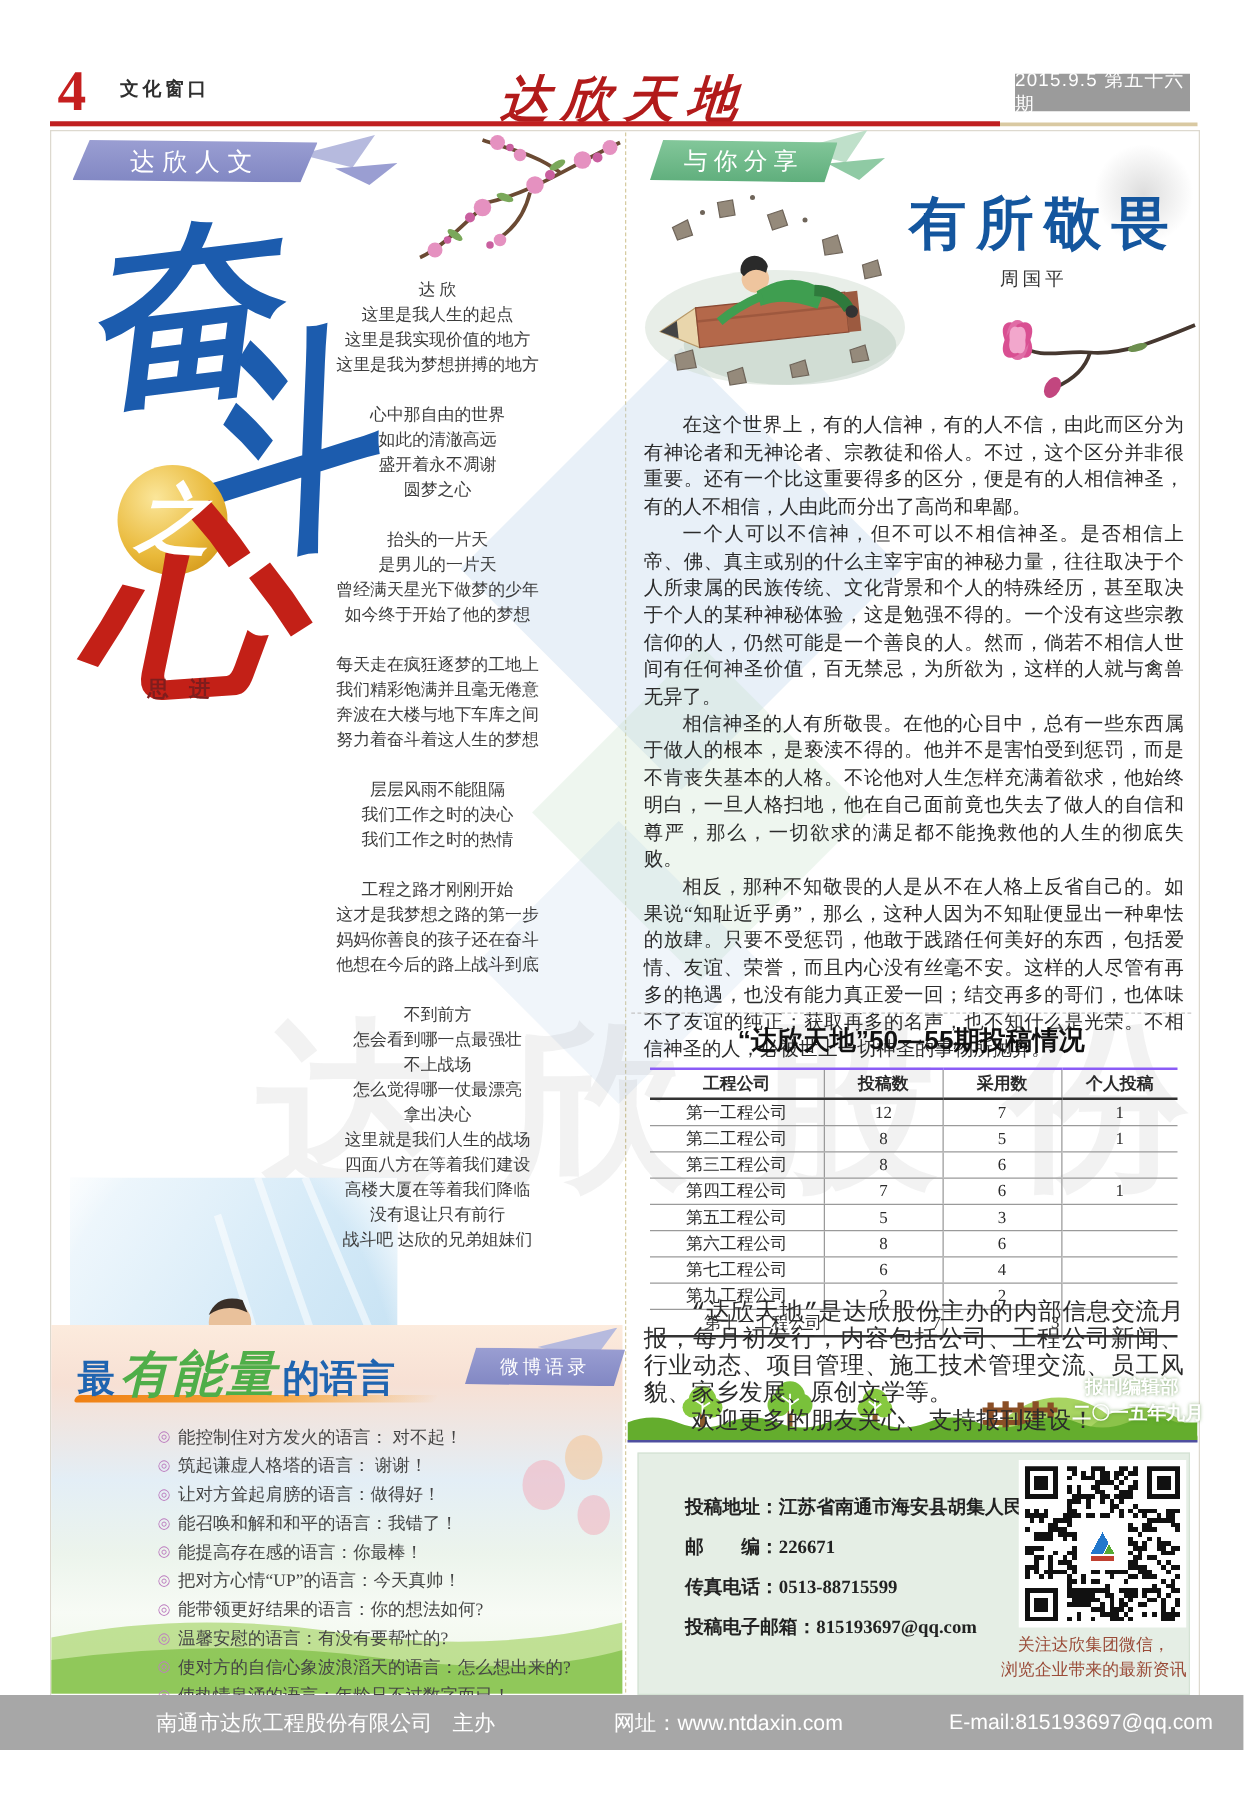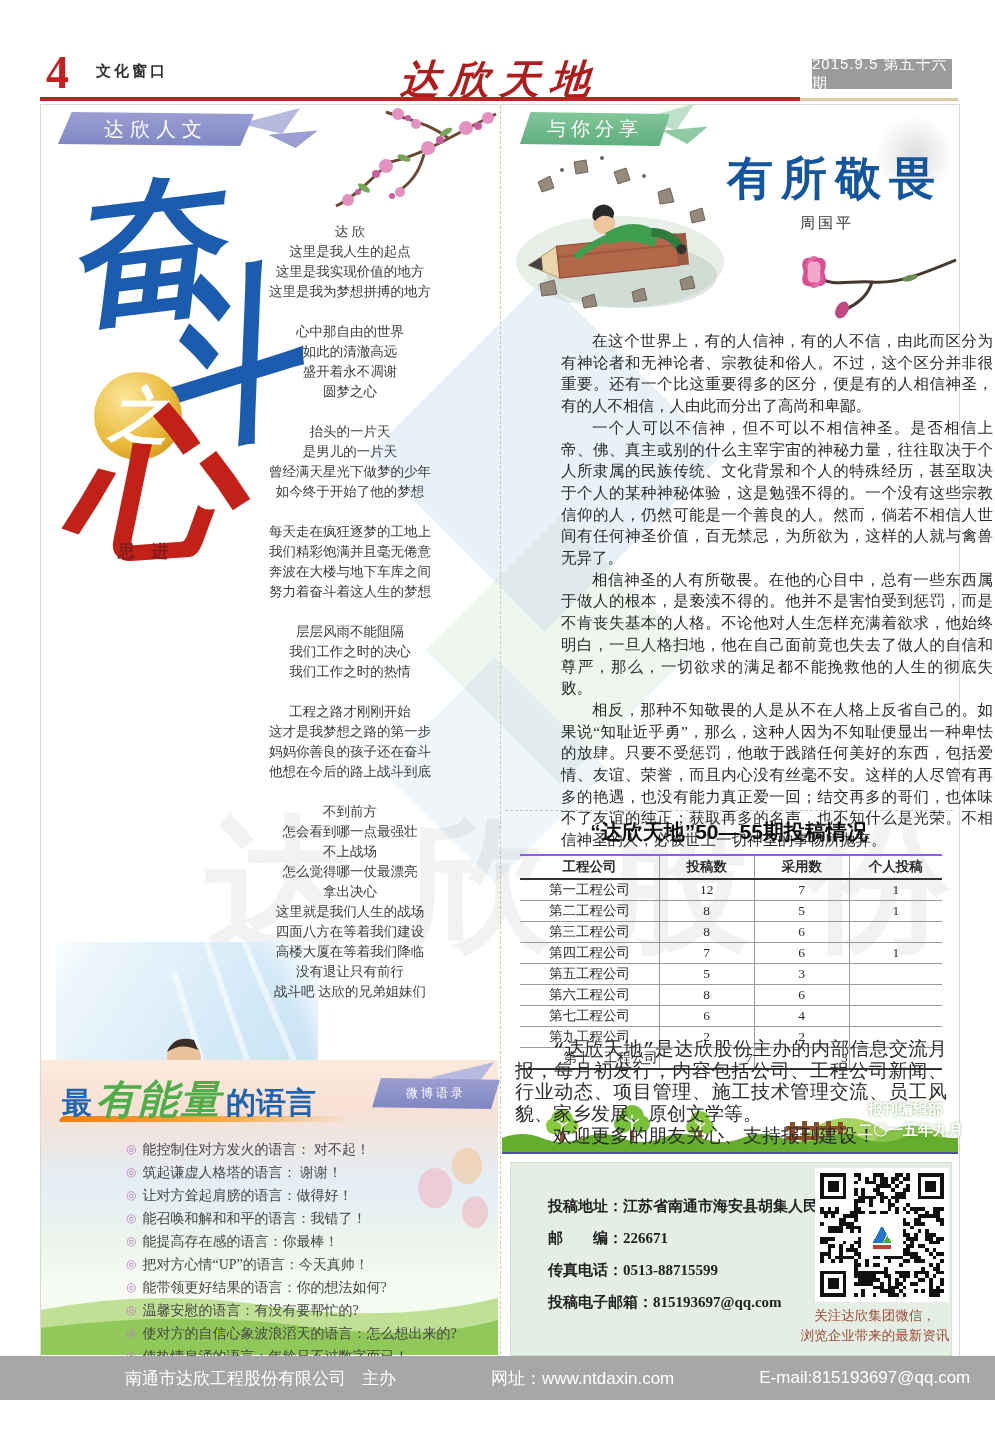--- a/index.html
+++ b/index.html
@@ -40,21 +40,21 @@
              background:linear-gradient(180deg,#9a9ed2,#8187c3);
              clip-path:polygon(7% 0,100% 6%,93% 100%,0 94%);}
   .arrow{z-index:2;}
   .a1{left:240px;top:108px;width:60px;height:26px;background:#b6bade;clip-path:polygon(0 60%,100% 0,70% 100%);}
   .a2{left:268px;top:126px;width:50px;height:22px;background:#9a9ed2;clip-path:polygon(0 40%,100% 20%,55% 100%);}
   .ribbon-share{left:520px;top:112px;width:150px;height:34px;font-size:19px;letter-spacing:5px;
                 background:linear-gradient(180deg,#83c79a,#5fae7c);
                 clip-path:polygon(7% 0,100% 6%,93% 100%,0 94%);}
   .a3{left:636px;top:104px;width:58px;height:26px;background:#bfe0ca;clip-path:polygon(0 60%,100% 0,70% 100%);}
   .a4{left:662px;top:122px;width:46px;height:22px;background:#8fcaa4;clip-path:polygon(0 40%,100% 20%,55% 100%);}
-  .ribbon-weibo{left:372px;top:1078px;width:128px;height:31px;font-size:12px;letter-spacing:3px;
+  .ribbon-weibo{left:372px;top:1078px;width:128px;height:31px;font-size:15px;letter-spacing:3px;
                 background:linear-gradient(180deg,#9a9ed2,#8187c3);
                 clip-path:polygon(7% 0,100% 6%,93% 100%,0 94%);}
   .a5{left:430px;top:1062px;width:64px;height:26px;background:#b6bade;clip-path:polygon(0 60%,100% 0,70% 100%);}
 
   
   .cchar{font-weight:bold;line-height:1;z-index:2;font-style:italic;}
   .c1{left:66px;top:176px;font-size:152px;color:#1c5cae;transform:rotate(-7deg);}
   .c2{left:148px;top:286px;font-size:148px;color:#1c5cae;transform:rotate(-9deg) scaleY(1.25);}
   .gold{left:94px;top:372px;width:88px;height:88px;border-radius:50%;z-index:2;
         background:radial-gradient(circle at 35% 30%,#fbe69a,#e9b93a 55%,#c8860a);}
@@ -84,21 +84,21 @@
           background:linear-gradient(90deg,#ef7f12,#f6a943 55%,rgba(246,169,67,0));
           transform:skewX(-30deg);border-radius:3px;}
   .quote-list{left:126px;top:1138px;width:360px;z-index:3;}
   .quote-item{height:23px;line-height:23px;font-size:14px;color:#454545;white-space:nowrap;}
   .qbullet{display:inline-block;color:#bd7fc0;font-size:12px;margin-right:6px;vertical-align:1px;}
 
   
   .art-title{right:52px;top:148px;font-size:46px;font-weight:bold;color:#14569e;
              letter-spacing:8px;z-index:3;font-family:"Liberation Sans",sans-serif;}
   .art-author{left:800px;top:214px;font-size:15px;letter-spacing:3px;color:#333;z-index:3;}
-  .art-body{left:515px;top:330px;width:432px;z-index:3;margin-left:46px;}
+  .art-body{left:515px;top:330px;width:432px;z-index:3;}
   .art-body p{margin:0;text-indent:2em;text-align:justify;font-size:15.5px;line-height:21.7px;color:#2b2b2b;}
   .dash-div{left:505px;top:810px;width:448px;border-top:1px dashed #c4c4c4;z-index:3;}
 
   
   .tbl-title{left:505px;top:818px;width:448px;text-align:center;font-size:21px;font-weight:bold;
              color:#111;font-family:"Liberation Sans",sans-serif;z-index:3;}
   .sub-table{left:520px;top:854px;width:422px;border-collapse:collapse;z-index:3;position:absolute;
              font-size:13.5px;color:#2b2b2b;}
   .sub-table th{font-weight:bold;height:20px;border-top:2px solid #8b5cf6;border-bottom:2px solid #333;}
   .sub-table td{height:17.5px;text-align:center;border-bottom:1px solid #9a9a9a;}

